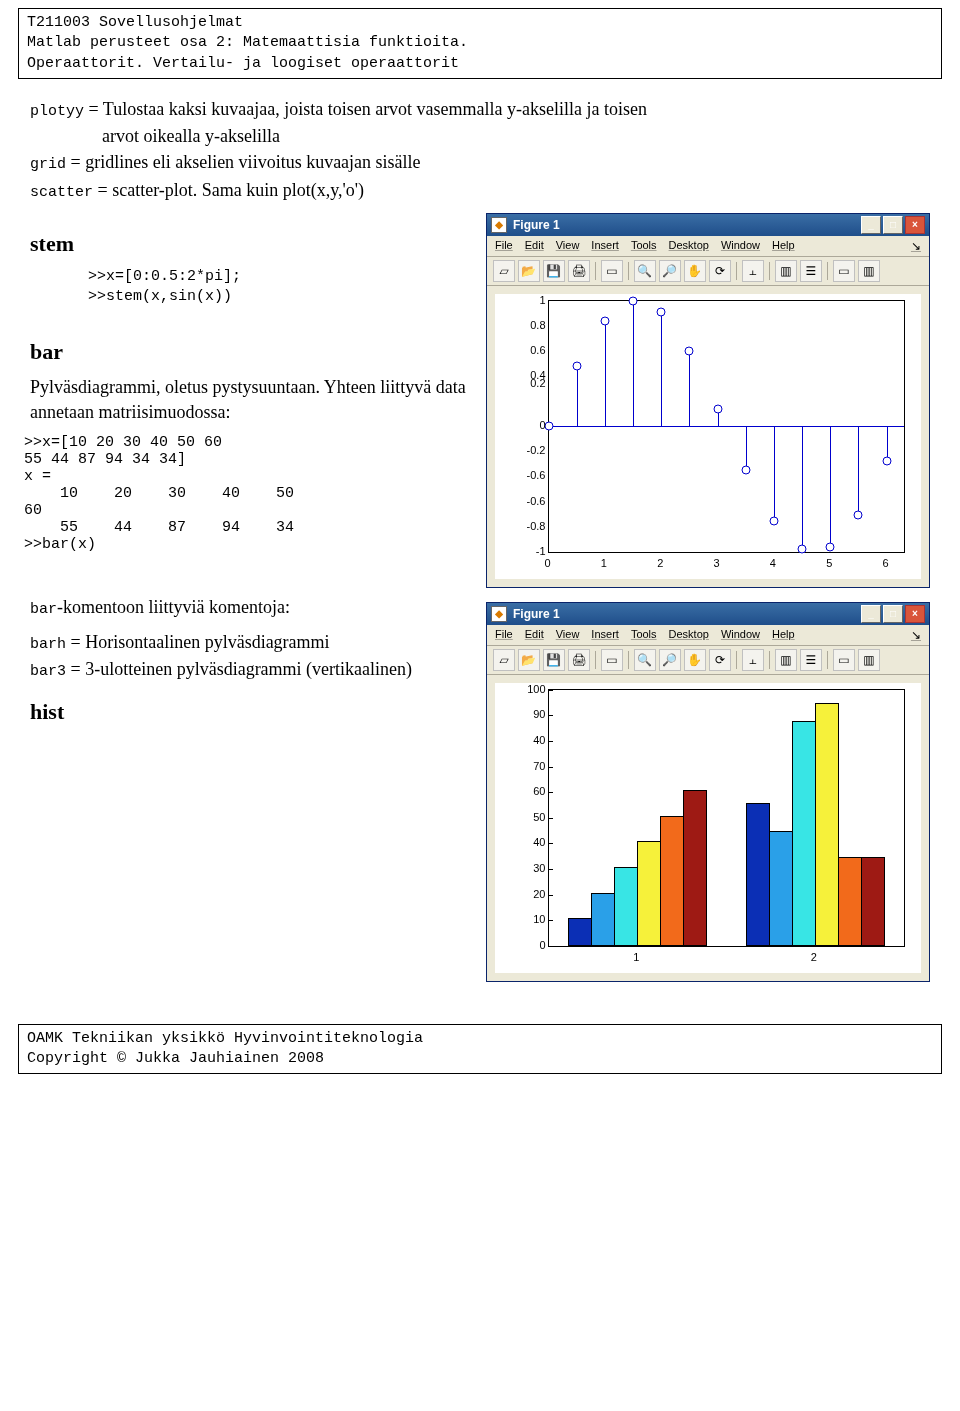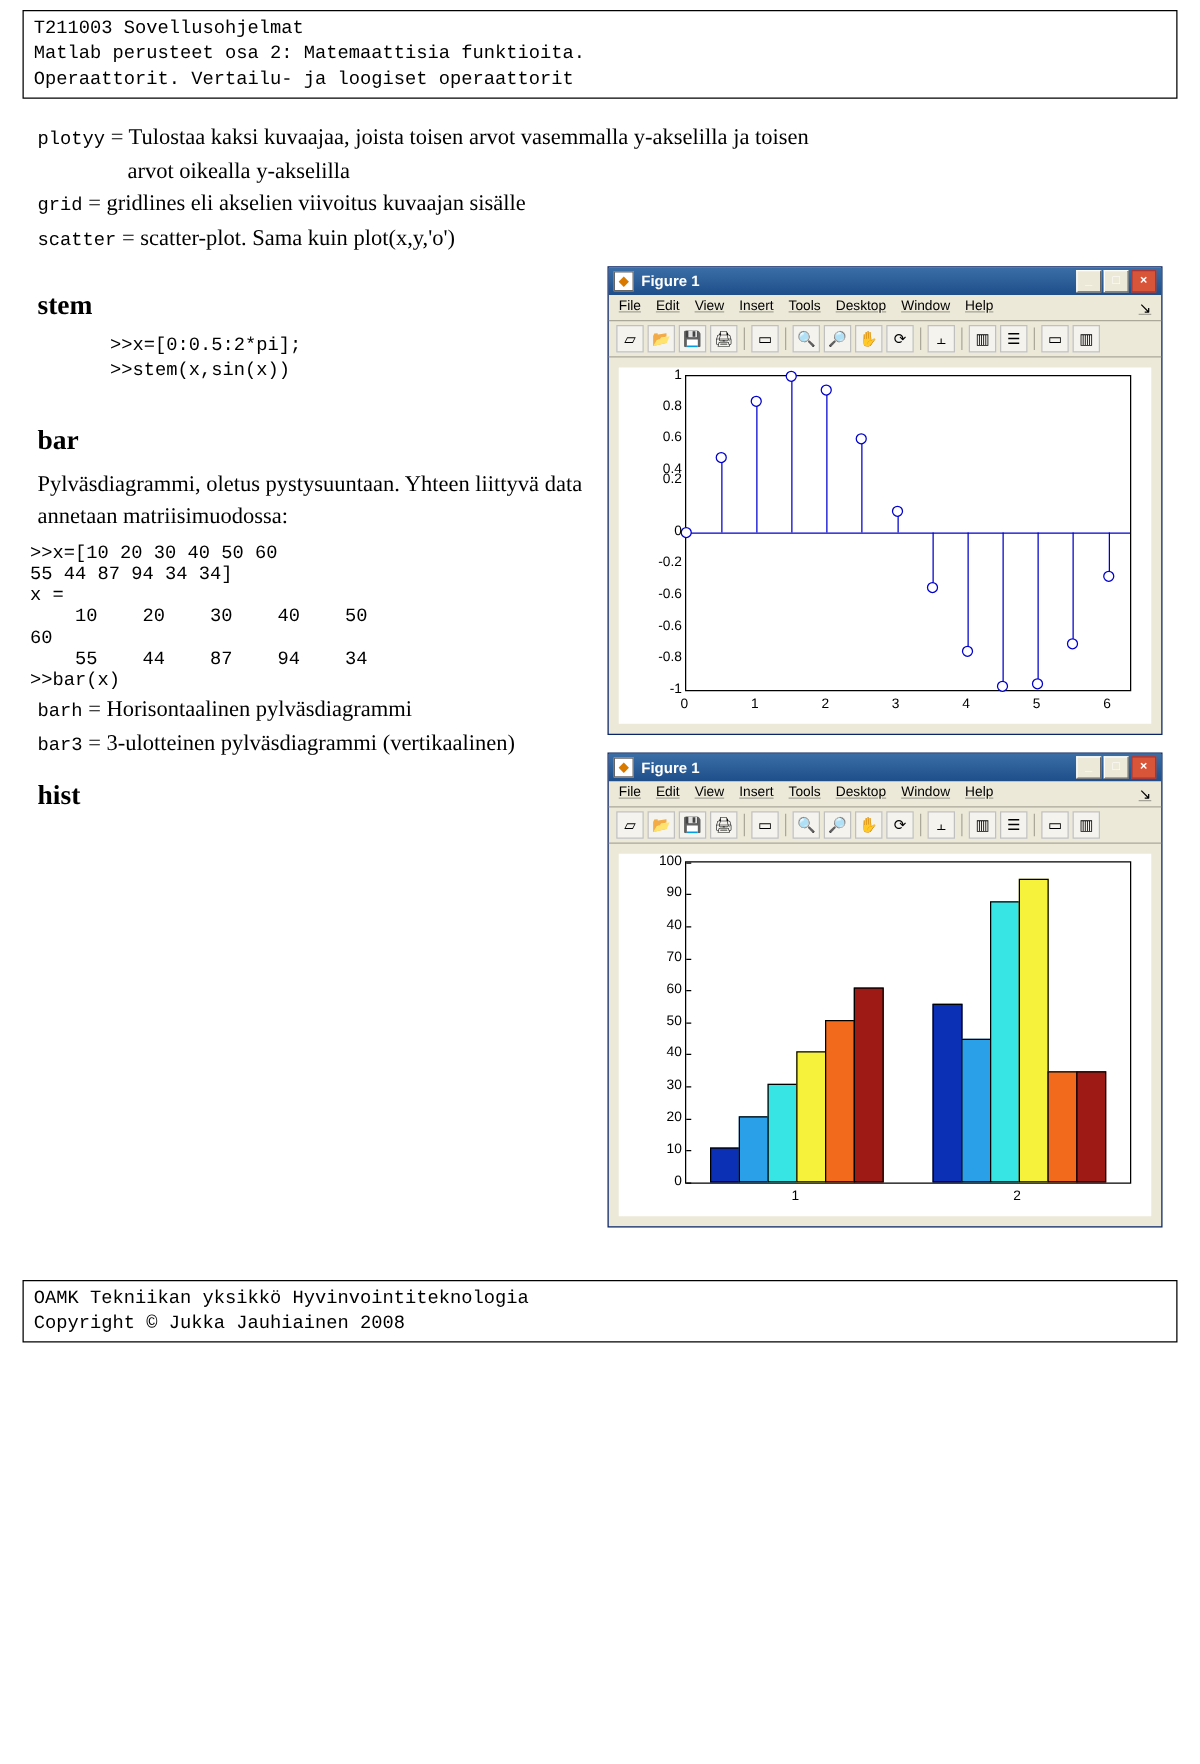--- a/index.html
+++ b/index.html
@@ -134,20 +134,23 @@
       <div class="mono code-lines" style="margin-left:-6px;">
         <div>&gt;&gt;x=[10 20 30 40 50 60</div>
         <div>55 44 87 94 34 34]</div>
         <div>x =</div>
         <div><span>    10    20    30    40    50    </span></div>
         <div>60</div>
         <div><span>    55    44    87    94    34    </span></div>
         <div>&gt;&gt;bar(x)</div>
       </div>
 
+      <div class="para" style="margin-top:42px;">
+        <span class="mono">bar</span><span>-komentoon liittyviä komentoja:</span>
+      </div>
 
       <div class="defline">
         <span class="mono">barh</span><span> = Horisontaalinen pylväsdiagrammi</span>
       </div>
       <div class="defline">
         <span class="mono">bar3</span><span>  = 3-ulotteinen pylväsdiagrammi (vertikaalinen)</span>
       </div>
 
       <div class="bigbold" style="margin-top:16px;">hist</div>
     </div>

